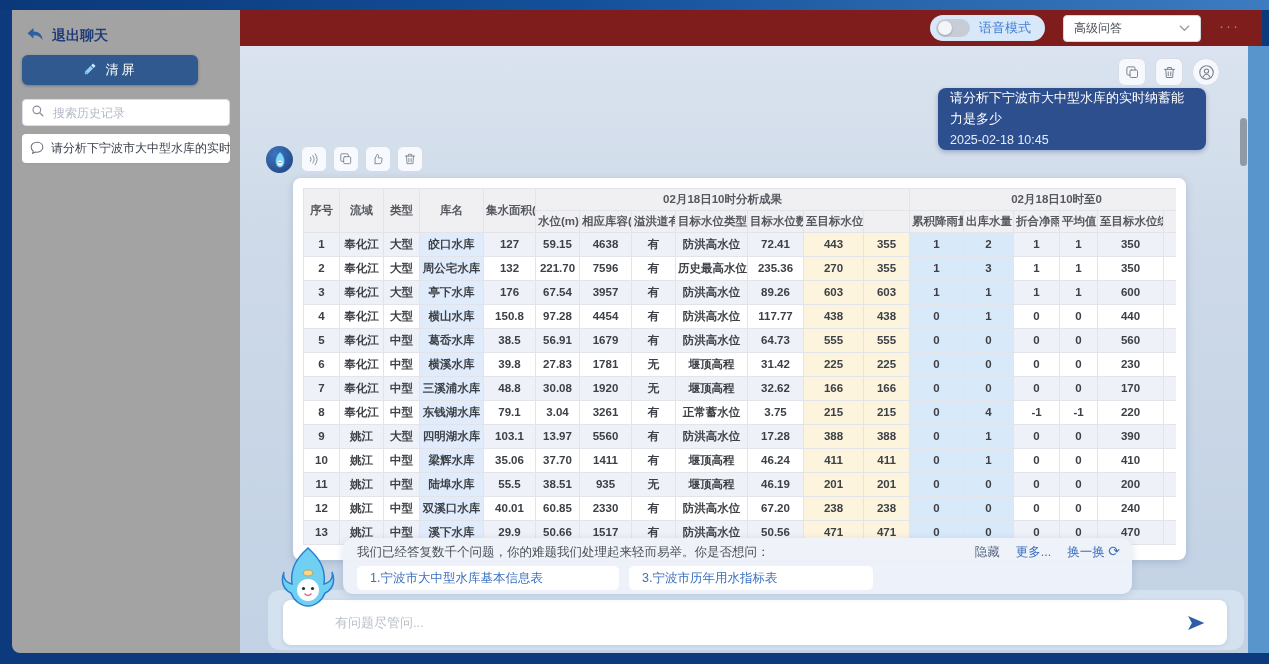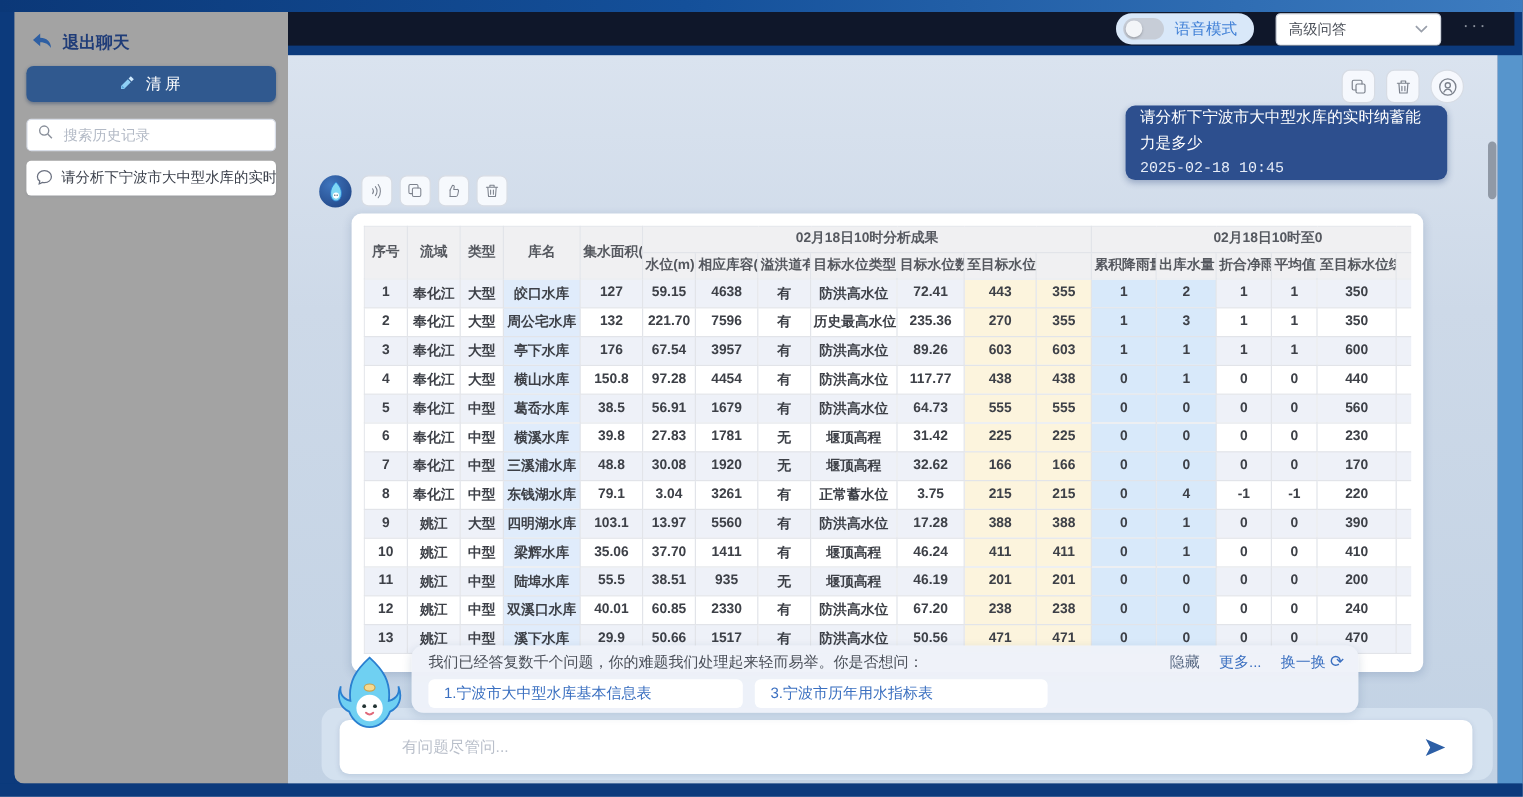--- a/index.html
+++ b/index.html
@@ -9,35 +9,35 @@
     background:linear-gradient(90deg,#0b3878 0%,#14509a 45%,#3d7cc0 100%); }
   .bottom-edge { position:absolute; left:0; bottom:0; width:100%; height:11px; background:#0c3a7c; }
   .left-edge { position:absolute; left:0; top:10px; width:12px; height:643px; background:#0c3a7c; }
 
   
   .sidebar { position:absolute; left:12px; top:10px; width:228px; height:643px;
     background:#a3a3a3; border-radius:0 0 0 8px; padding:12px 10px; }
   .exit-row { display:flex; align-items:center; gap:8px; padding:4px 4px 10px 4px;
     color:#1f3c78; font-size:14px; font-weight:bold; cursor:pointer; }
   .clear-btn { display:flex; align-items:center; justify-content:center; gap:8px;
-    width:208px; height:30px; background:#30598f; border-radius:6px; color:#fff;
+    width:176px; height:30px; background:#30598f; border-radius:6px; color:#fff;
     font-size:13px; letter-spacing:3px; cursor:pointer; margin-bottom:14px;
     box-shadow:0 1px 3px rgba(10,40,90,.35); }
   .search-box { display:flex; align-items:center; gap:8px; width:208px; height:27px;
     background:#fff; border:1px solid #d9dee8; border-radius:4px; padding:0 8px; margin-bottom:8px; }
   .search-box input { border:none; outline:none; flex:1; font-size:12px; color:#333;
     font-family:"Liberation Sans",sans-serif; background:transparent; }
   .search-box input::placeholder { color:#b3bac6; }
   .history-item { display:flex; align-items:center; gap:7px; width:208px; height:29px;
     background:#fff; border-radius:4px; padding:0 8px; font-size:12px; color:#3a3f4a;
     cursor:pointer; overflow:hidden; white-space:nowrap; box-shadow:0 1px 2px rgba(30,60,120,.06); }
 
   
-  .header-bar { position:absolute; left:240px; top:10px; right:7px; height:28px;
-    background:#0f172a; display:flex; align-items:center; justify-content:flex-end;
+  .header-bar { position:absolute; left:240px; top:10px; right:7px; height:36px;
+    background:#7f1d1d; display:flex; align-items:center; justify-content:flex-end;
     gap:18px; padding-right:22px; border-radius:0 0 0 0; }
   .voice-pill { display:flex; align-items:center; gap:9px; background:#d9e8f9;
     border-radius:15px; height:26px; padding:0 14px 0 6px; cursor:pointer; }
   .toggle-track { width:34px; height:18px; background:#c7cdd7; border-radius:9px; position:relative; }
   .toggle-knob { position:absolute; left:2px; top:2px; width:14px; height:14px;
     background:#f3f5f8; border-radius:50%; box-shadow:0 1px 2px rgba(0,0,0,.25); }
   .voice-label { color:#3f7fd6; font-size:13px; }
   .mode-select { display:flex; align-items:center; justify-content:space-between;
     width:138px; height:27px; background:#fff; border:1px solid #d2d7e0; border-radius:4px;
     padding:0 10px; font-size:12px; color:#4a4f58; cursor:pointer; }
@@ -51,21 +51,21 @@
     background:#9099a6; border-radius:4px; cursor:pointer; }
 
   .msg-actions { position:absolute; top:12px; right:28px; display:flex; gap:9px; }
   .icon-btn { width:28px; height:28px; background:rgba(250,252,255,.85); border:1px solid #d7dce4;
     border-radius:7px; display:flex; align-items:center; justify-content:center; cursor:pointer; }
   .icon-btn svg { stroke:#7c828d; fill:none; stroke-width:1.6; stroke-linecap:round; stroke-linejoin:round; }
 
   .user-bubble { position:absolute; top:42px; right:42px; width:268px; background:#2d4f8e;
     border-radius:8px; padding:0 12px; color:#fff; font-size:13px; line-height:1.6;
     box-shadow:0 2px 5px rgba(20,50,110,.3); }
-  .bubble-time { font-size:12.5px; color:#e6ecf7;font-family:Liberation Mono, monospace; }
+  .bubble-time { font-size:12.5px; color:#e6ecf7; }
 
   .bot-row { position:absolute; left:26px; top:100px; display:flex; align-items:flex-start; gap:6px; }
   .avatar { width:27px; height:27px; border-radius:50%; background:radial-gradient(circle at 35% 30%,#3f75bd,#1d3f7e);
     display:flex; align-items:center; justify-content:center; overflow:hidden; flex:none; margin-right:2px; }
   .tool-btn { width:26px; height:26px; background:rgba(250,252,255,.9); border:1px solid #d7dce4;
     border-radius:6px; display:flex; align-items:center; justify-content:center; cursor:pointer; }
   .tool-btn svg { stroke:#7c828d; fill:none; stroke-width:1.5; stroke-linecap:round; stroke-linejoin:round; }
 
   
   .table-card { position:absolute; left:53px; top:132px; width:893px; height:382px;

